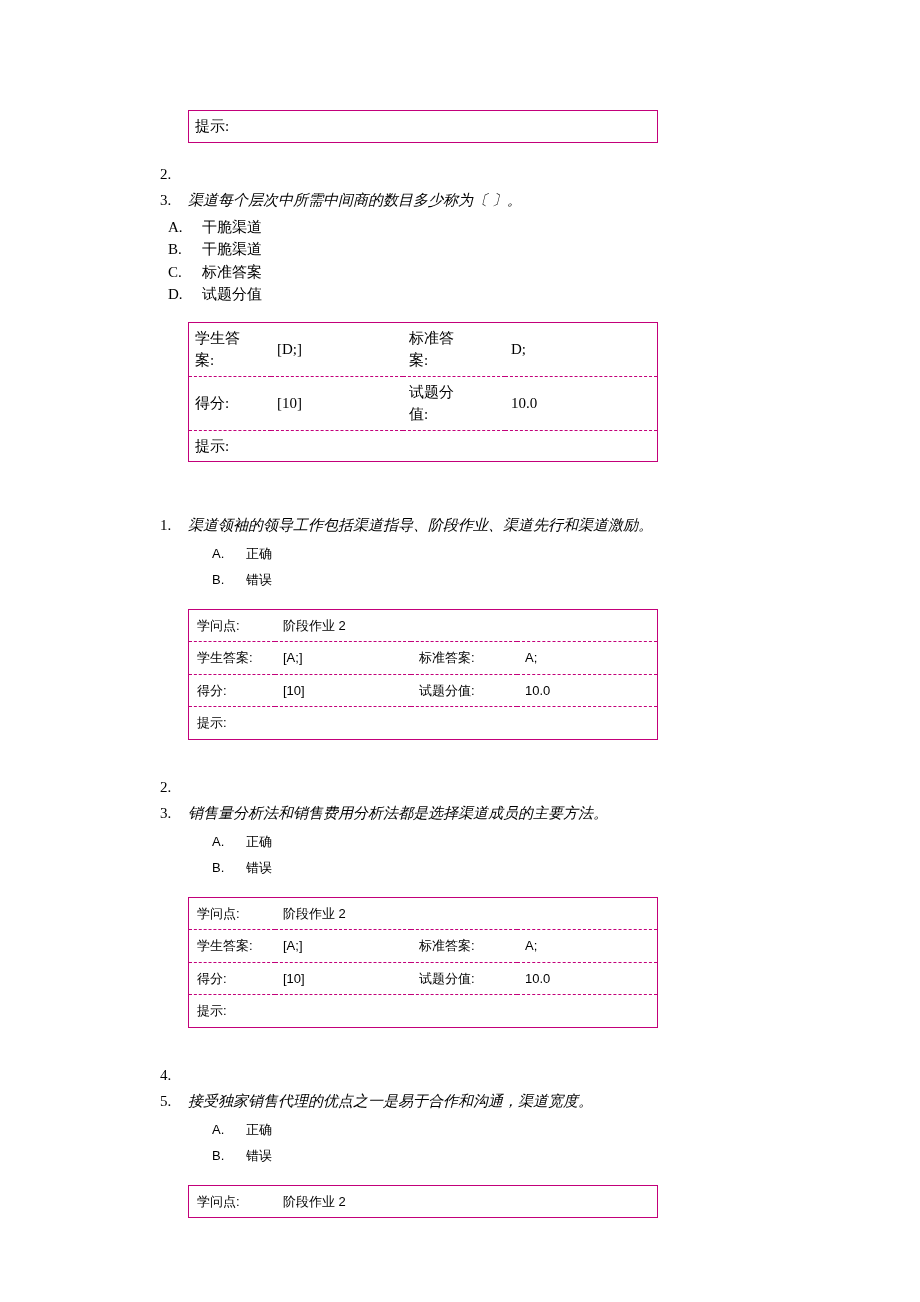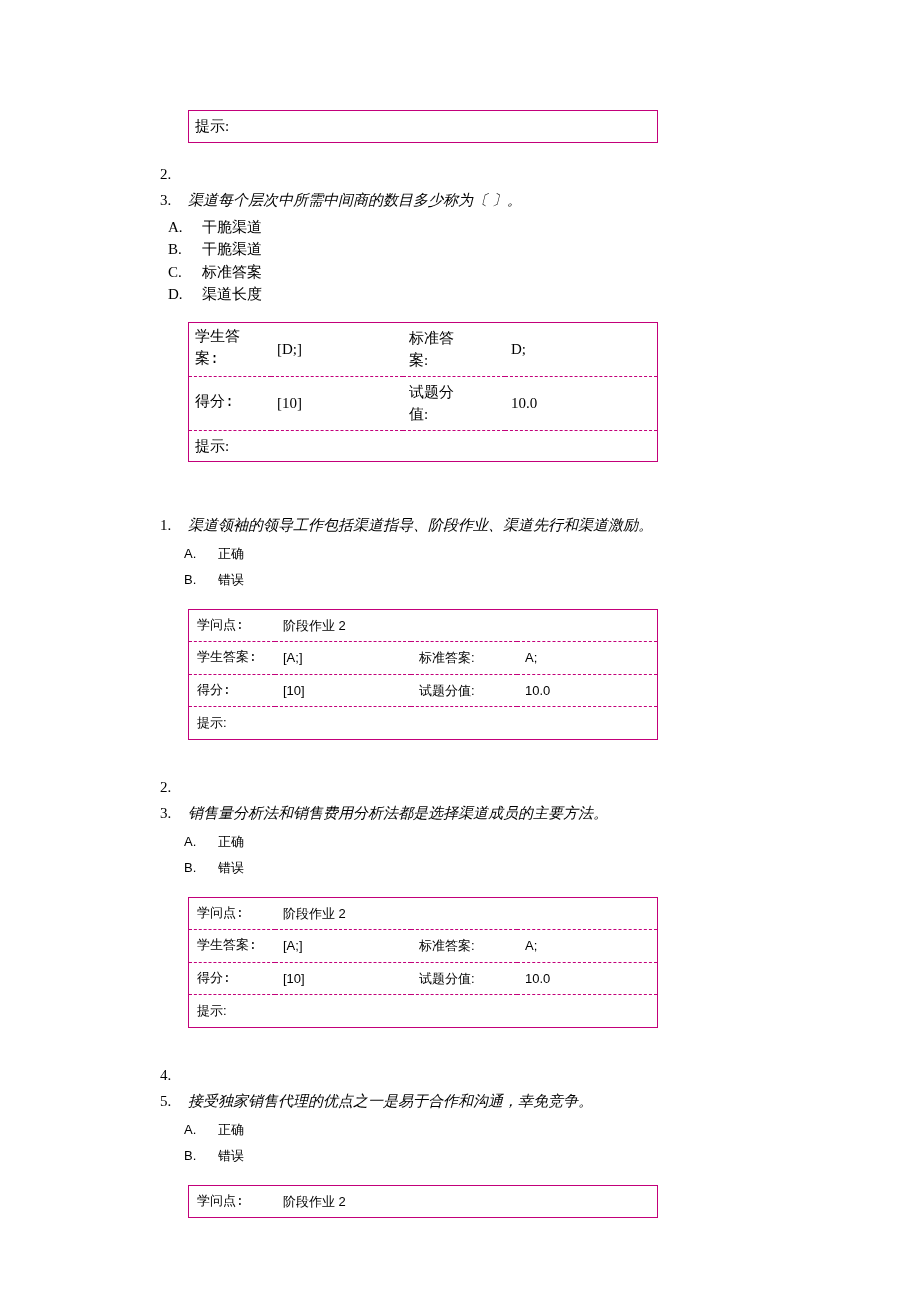--- a/index.html
+++ b/index.html
@@ -38,24 +38,24 @@
   .info-table-small td {
     border-top: 1px dashed #c3007a;
     padding: 6px 8px;
     vertical-align: middle;
   }
   .info-table-small tr:first-child td { border-top: none; }
   .q-row { display: flex; margin-left: 60px; margin-bottom: 4px; }
   .q-num { width: 28px; flex-shrink: 0; font-family: "SimSun", serif; }
   .q-text { flex: 1; font-style: italic; }
   .opt-row { margin-left: 68px; font-family: "SimSun", serif; }
-  .opt-row-sm { margin-left: 84px; font-family: Arial, "SimSun", sans-serif; font-size: 13px; line-height: 2; }
+  .opt-row-sm { margin-left: 112px; font-family: Arial, "SimSun", sans-serif; font-size: 13px; line-height: 2; }
   .opt-l { display: inline-block; width: 34px; }
   .spacer { height: 16px; }
-  .col-l { width: 70px; font-family: Liberation Mono, monospace; }
+  .col-l { width: 70px; }
   .col-v { width: 120px; }
   .col-r { width: 90px; margin-left: 28px; }
 </style>
 </head>
 <body>
 
 <table class="info-table">
   <tbody>
       <tr>
         <td><span>提示:</span><span></span></td>
@@ -68,21 +68,21 @@
   <div class="q-text"></div>
 </div>
 
 <div class="q-row">
   <div class="q-num">3.</div>
   <div class="q-text">渠道每个层次中所需中间商的数目多少称为〔 〕。</div>
 </div>
 <div class="opt-row"><span class="opt-l">A.</span><span>干脆渠道</span></div>
 <div class="opt-row"><span class="opt-l">B.</span><span>干脆渠道</span></div>
 <div class="opt-row"><span class="opt-l">C.</span><span>标准答案</span></div>
-<div class="opt-row"><span class="opt-l">D.</span><span>渠道长度</span></div>
+<div class="opt-row"><span class="opt-l">D.</span><span>试题分值</span></div>
 
 <div class="spacer"></div>
 
 <table class="info-table">
   <tbody>
   <tr>
     <td class="col-l">学生答<br>案:</td>
     <td class="col-v">[D;]</td>
     <td class="col-r">标准答<br>案:</td>
     <td>D;</td>
@@ -177,21 +177,21 @@
 
 <div class="spacer"></div>
 
 <div class="q-row">
   <div class="q-num">4.</div>
   <div class="q-text"></div>
 </div>
 
 <div class="q-row">
   <div class="q-num">5.</div>
-  <div class="q-text">接受独家销售代理的优点之一是易于合作和沟通，幸免竞争。</div>
+  <div class="q-text">接受独家销售代理的优点之一是易于合作和沟通，渠道宽度。</div>
 </div>
 <div class="opt-row-sm"><span class="opt-l">A.</span><span>正确</span></div>
 <div class="opt-row-sm"><span class="opt-l">B.</span><span>错误</span></div>
 
 <div class="spacer"></div>
 
 <table class="info-table-small">
   <tbody>
       <tr>
         <td class="col-l">学问点:</td>

